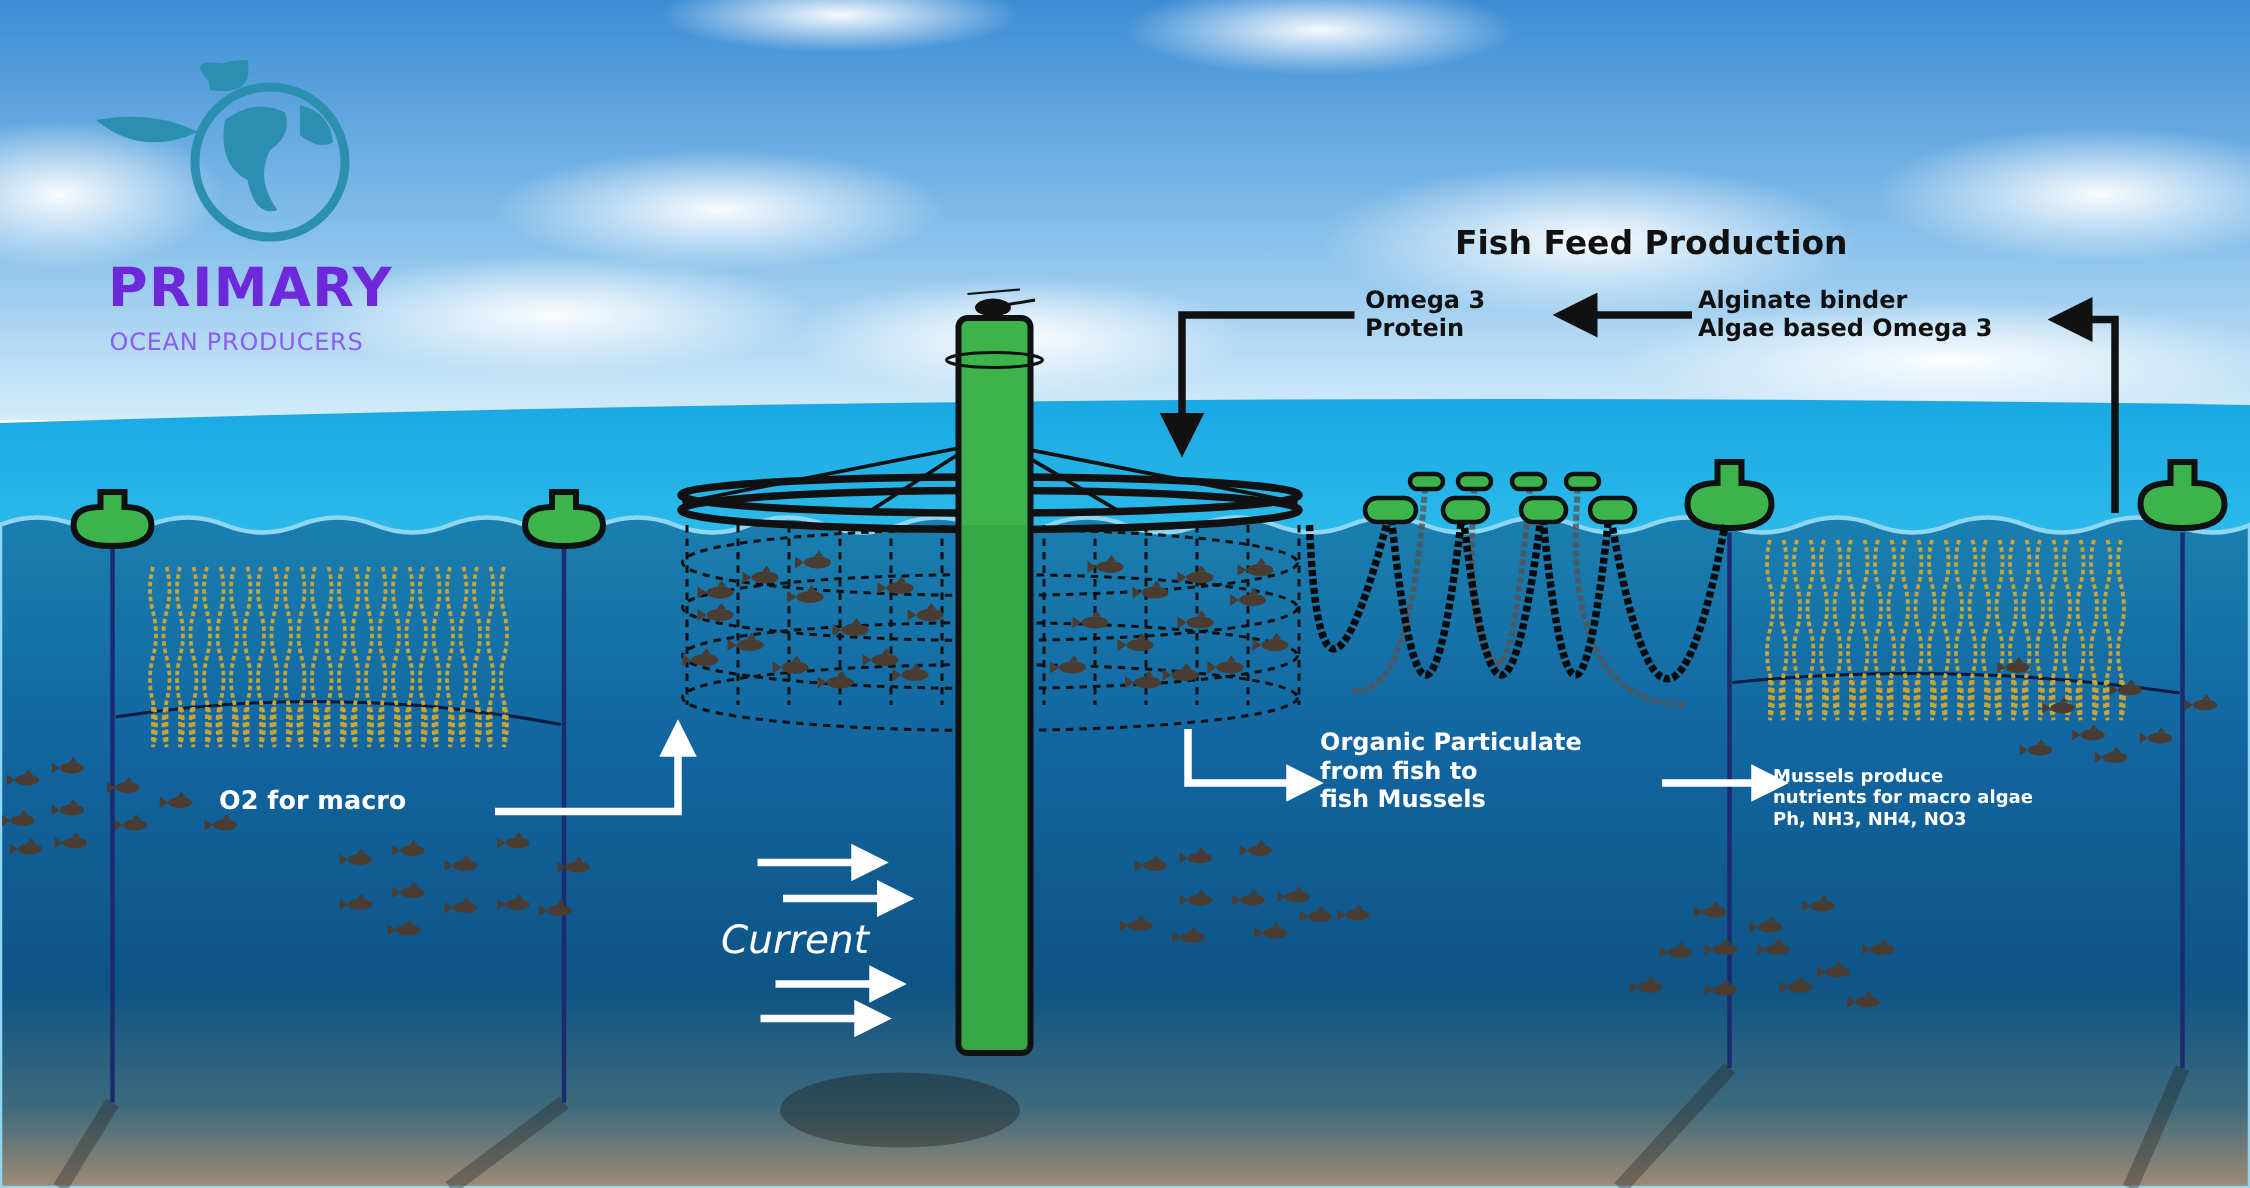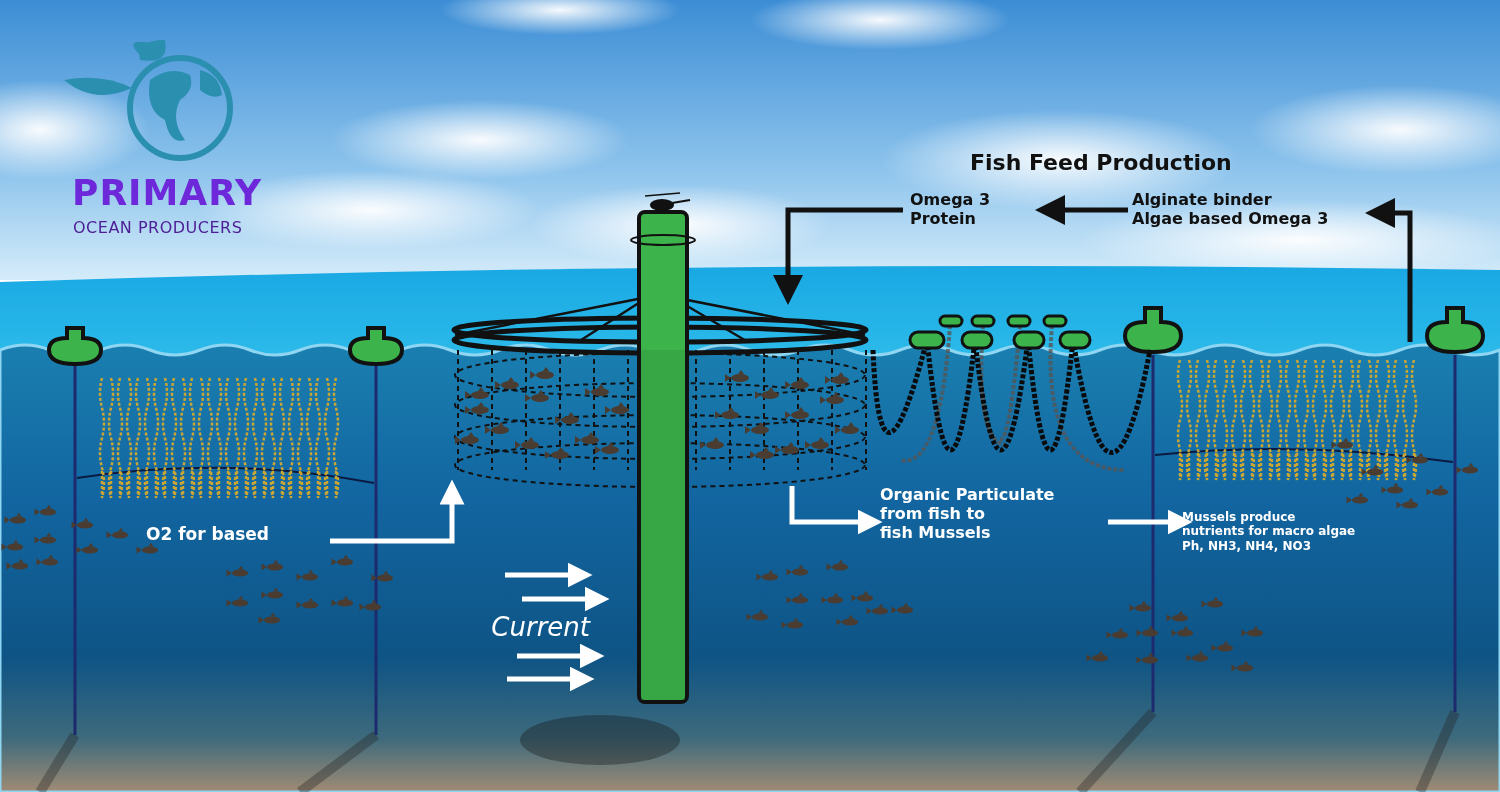--- a/index.html
+++ b/index.html
@@ -2,21 +2,21 @@
 <html><head>
 <meta charset="utf-8">
 <style>
   html,body{margin:0;padding:0;}
   body{width:1500px;height:792px;overflow:hidden;font-family:"DejaVu Sans",sans-serif;position:relative;}
   #scene{position:absolute;left:0;top:0;width:1500px;height:792px;}
   .lbl{position:absolute;text-align:left;font-weight:bold;line-height:1.2;}
   .dark{color:#111;}
   .light{color:#fff;}
   #logo-text1{position:absolute;left:72px;top:172px;font-family:"DejaVu Sans",sans-serif;font-weight:bold;font-size:36px;color:#6d28d9;letter-spacing:1px;}
-  #logo-text2{position:absolute;left:73px;top:218px;font-family:"DejaVu Sans",sans-serif;font-size:16px;color:#4c1d95;letter-spacing:0.5px;}
+  #logo-text2{position:absolute;left:73px;top:218px;font-family:"DejaVu Sans",sans-serif;font-size:16px;color:#8b5cf6;letter-spacing:0.5px;}
 </style>
 </head>
 <body>
 
 <svg id="scene" viewBox="0 0 1500 792">
   <defs>
     <linearGradient id="sky" x1="0" y1="0" x2="0" y2="1">
       <stop offset="0" stop-color="#3c8dd5"></stop>
       <stop offset="0.6" stop-color="#8cc3ec"></stop>
       <stop offset="1" stop-color="#d5ecfa"></stop>
@@ -656,23 +656,23 @@
 <div class="lbl dark" style="left:910px;top:190px;width:120px;font-size:16px;">
   <div>Omega 3</div>
   <div>Protein</div>
 </div>
 
 <div class="lbl dark" style="left:1132px;top:190px;width:240px;font-size:16px;">
   <div>Alginate binder</div>
   <div>Algae based Omega 3</div>
 </div>
 
-<div class="lbl light" style="left:146px;top:524px;width:160px;text-align:left;font-size:17px;">O2 for based</div>
-
-<div class="lbl light" style="left:470px;top:612px;width:120px;text-align:right;font-size:26px;font-weight:normal;font-style:italic;">Current</div>
+<div class="lbl light" style="left:146px;top:524px;width:160px;text-align:left;font-size:17px;">O2 for macro</div>
+
+<div class="lbl light" style="left:470px;top:612px;width:120px;text-align:center;font-size:26px;font-weight:normal;font-style:italic;">Current</div>
 
 <div class="lbl light" style="left:880px;top:485px;width:220px;font-size:16px;">
   <div>Organic Particulate</div>
   <div>from fish to</div>
   <div>fish Mussels</div>
 </div>
 
 <div class="lbl light" style="left:1182px;top:510px;width:240px;font-size:12px;">
   <div>Mussels produce</div>
   <div>nutrients for macro algae</div>

